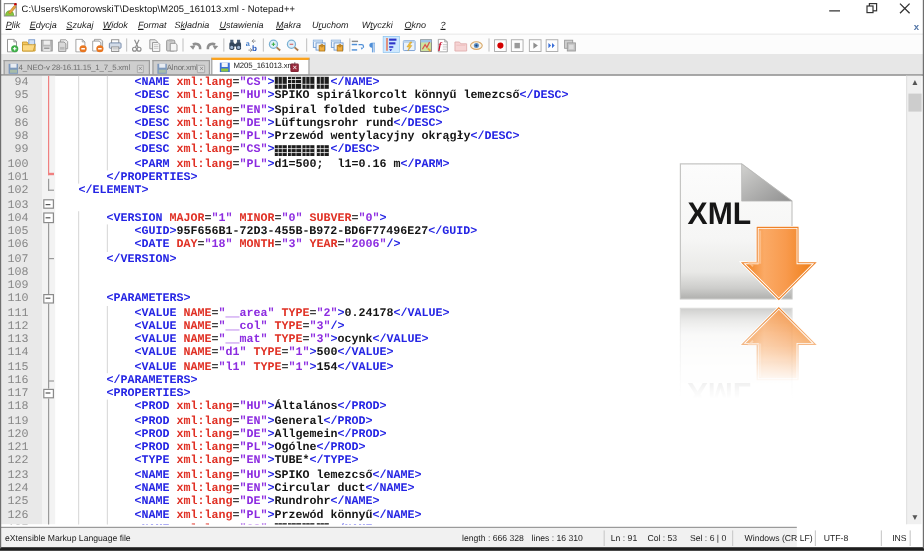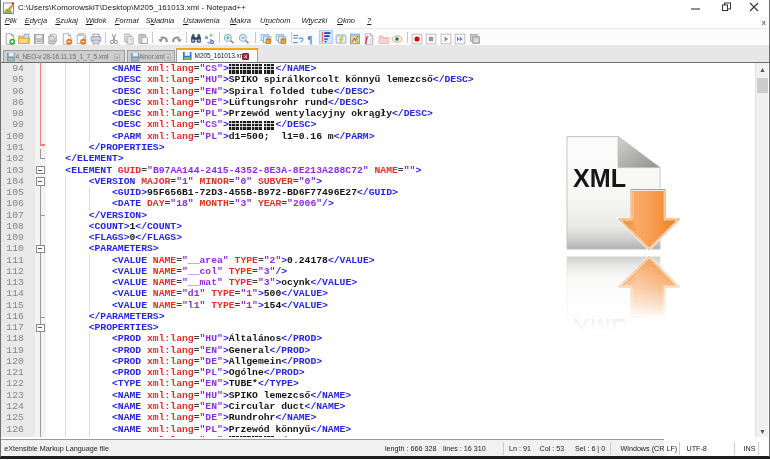--- a/index.html
+++ b/index.html
@@ -352,27 +352,24 @@
 <div class="fv" style="top:268.86px;height:106.34px"></div>
 <div class="ln" style="top:0.00px">            <span class="t">&lt;NAME</span> <span class="a">xml:lang</span><span class="e">=</span><span class="v">"CS"</span><span class="t">&gt;</span><span class="cjk"><i></i><i></i><i></i><i></i></span><span class="t">&lt;/NAME&gt;</span></div>
 <div class="ln" style="top:11.26px">            <span class="t">&lt;DESC</span> <span class="a">xml:lang</span><span class="e">=</span><span class="v">"HU"</span><span class="t">&gt;</span><span class="b">SPIKO spirálkorcolt könnyű lemezcső</span><span class="t">&lt;/DESC&gt;</span></div>
 <div class="ln" style="top:22.52px">            <span class="t">&lt;DESC</span> <span class="a">xml:lang</span><span class="e">=</span><span class="v">"EN"</span><span class="t">&gt;</span><span class="b">Spiral folded tube</span><span class="t">&lt;/DESC&gt;</span></div>
 <div class="ln" style="top:33.78px">            <span class="t">&lt;DESC</span> <span class="a">xml:lang</span><span class="e">=</span><span class="v">"DE"</span><span class="t">&gt;</span><span class="b">Lüftungsrohr rund</span><span class="t">&lt;/DESC&gt;</span></div>
 <div class="ln" style="top:45.04px">            <span class="t">&lt;DESC</span> <span class="a">xml:lang</span><span class="e">=</span><span class="v">"PL"</span><span class="t">&gt;</span><span class="b">Przewód wentylacyjny okrągły</span><span class="t">&lt;/DESC&gt;</span></div>
 <div class="ln" style="top:56.30px">            <span class="t">&lt;DESC</span> <span class="a">xml:lang</span><span class="e">=</span><span class="v">"CS"</span><span class="t">&gt;</span><span class="cjk"><i></i><i></i><i></i><i></i></span><span class="t">&lt;/DESC&gt;</span></div>
 <div class="ln" style="top:67.56px">            <span class="t">&lt;PARM</span> <span class="a">xml:lang</span><span class="e">=</span><span class="v">"PL"</span><span class="t">&gt;</span><span class="b">d1=500;  l1=0.16 m</span><span class="t">&lt;/PARM&gt;</span></div>
 <div class="ln" style="top:78.82px">        <span class="t">&lt;/PROPERTIES&gt;</span></div>
 <div class="ln" style="top:90.08px">    <span class="t">&lt;/ELEMENT&gt;</span></div>
-<div class="ln" style="top:101.34px">    <span class="t">&lt;ELEMENT</span> <span class="a">GUID</span><span class="e">=</span><span class="v">"B97AA144-2415-4352-8E3A-8E213A288C72"</span> <span class="a">NAME</span><span class="e">=</span><span class="v">""</span><span class="t">&gt;</span></div>
 <div class="ln" style="top:112.60px">        <span class="t">&lt;VERSION</span> <span class="a">MAJOR</span><span class="e">=</span><span class="v">"1"</span> <span class="a">MINOR</span><span class="e">=</span><span class="v">"0"</span> <span class="a">SUBVER</span><span class="e">=</span><span class="v">"0"</span><span class="t">&gt;</span></div>
 <div class="ln" style="top:123.86px">            <span class="t">&lt;GUID&gt;</span><span class="b">95F656B1-72D3-455B-B972-BD6F77496E27</span><span class="t">&lt;/GUID&gt;</span></div>
 <div class="ln" style="top:135.12px">            <span class="t">&lt;DATE</span> <span class="a">DAY</span><span class="e">=</span><span class="v">"18"</span> <span class="a">MONTH</span><span class="e">=</span><span class="v">"3"</span> <span class="a">YEAR</span><span class="e">=</span><span class="v">"2006"</span><span class="t">/&gt;</span></div>
 <div class="ln" style="top:146.38px">        <span class="t">&lt;/VERSION&gt;</span></div>
-<div class="ln" style="top:157.64px">        <span class="t">&lt;COUNT&gt;</span><span class="b">1</span><span class="t">&lt;/COUNT&gt;</span></div>
-<div class="ln" style="top:168.90px">        <span class="t">&lt;FLAGS&gt;</span><span class="b">0</span><span class="t">&lt;/FLAGS&gt;</span></div>
 <div class="ln" style="top:180.16px">        <span class="t">&lt;PARAMETERS&gt;</span></div>
 <div class="ln" style="top:191.42px">            <span class="t">&lt;VALUE</span> <span class="a">NAME</span><span class="e">=</span><span class="v">"__area"</span> <span class="a">TYPE</span><span class="e">=</span><span class="v">"2"</span><span class="t">&gt;</span><span class="b">0.24178</span><span class="t">&lt;/VALUE&gt;</span></div>
 <div class="ln" style="top:202.68px">            <span class="t">&lt;VALUE</span> <span class="a">NAME</span><span class="e">=</span><span class="v">"__col"</span> <span class="a">TYPE</span><span class="e">=</span><span class="v">"3"</span><span class="t">/&gt;</span></div>
 <div class="ln" style="top:213.94px">            <span class="t">&lt;VALUE</span> <span class="a">NAME</span><span class="e">=</span><span class="v">"__mat"</span> <span class="a">TYPE</span><span class="e">=</span><span class="v">"3"</span><span class="t">&gt;</span><span class="b">ocynk</span><span class="t">&lt;/VALUE&gt;</span></div>
 <div class="ln" style="top:225.20px">            <span class="t">&lt;VALUE</span> <span class="a">NAME</span><span class="e">=</span><span class="v">"d1"</span> <span class="a">TYPE</span><span class="e">=</span><span class="v">"1"</span><span class="t">&gt;</span><span class="b">500</span><span class="t">&lt;/VALUE&gt;</span></div>
 <div class="ln" style="top:236.46px">            <span class="t">&lt;VALUE</span> <span class="a">NAME</span><span class="e">=</span><span class="v">"l1"</span> <span class="a">TYPE</span><span class="e">=</span><span class="v">"1"</span><span class="t">&gt;</span><span class="b">154</span><span class="t">&lt;/VALUE&gt;</span></div>
 <div class="ln" style="top:247.72px">        <span class="t">&lt;/PARAMETERS&gt;</span></div>
 <div class="ln" style="top:258.98px">        <span class="t">&lt;PROPERTIES&gt;</span></div>
 <div class="ln" style="top:270.24px">            <span class="t">&lt;PROD</span> <span class="a">xml:lang</span><span class="e">=</span><span class="v">"HU"</span><span class="t">&gt;</span><span class="b">Általános</span><span class="t">&lt;/PROD&gt;</span></div>
 <div class="ln" style="top:281.50px">            <span class="t">&lt;PROD</span> <span class="a">xml:lang</span><span class="e">=</span><span class="v">"EN"</span><span class="t">&gt;</span><span class="b">General</span><span class="t">&lt;/PROD&gt;</span></div>

